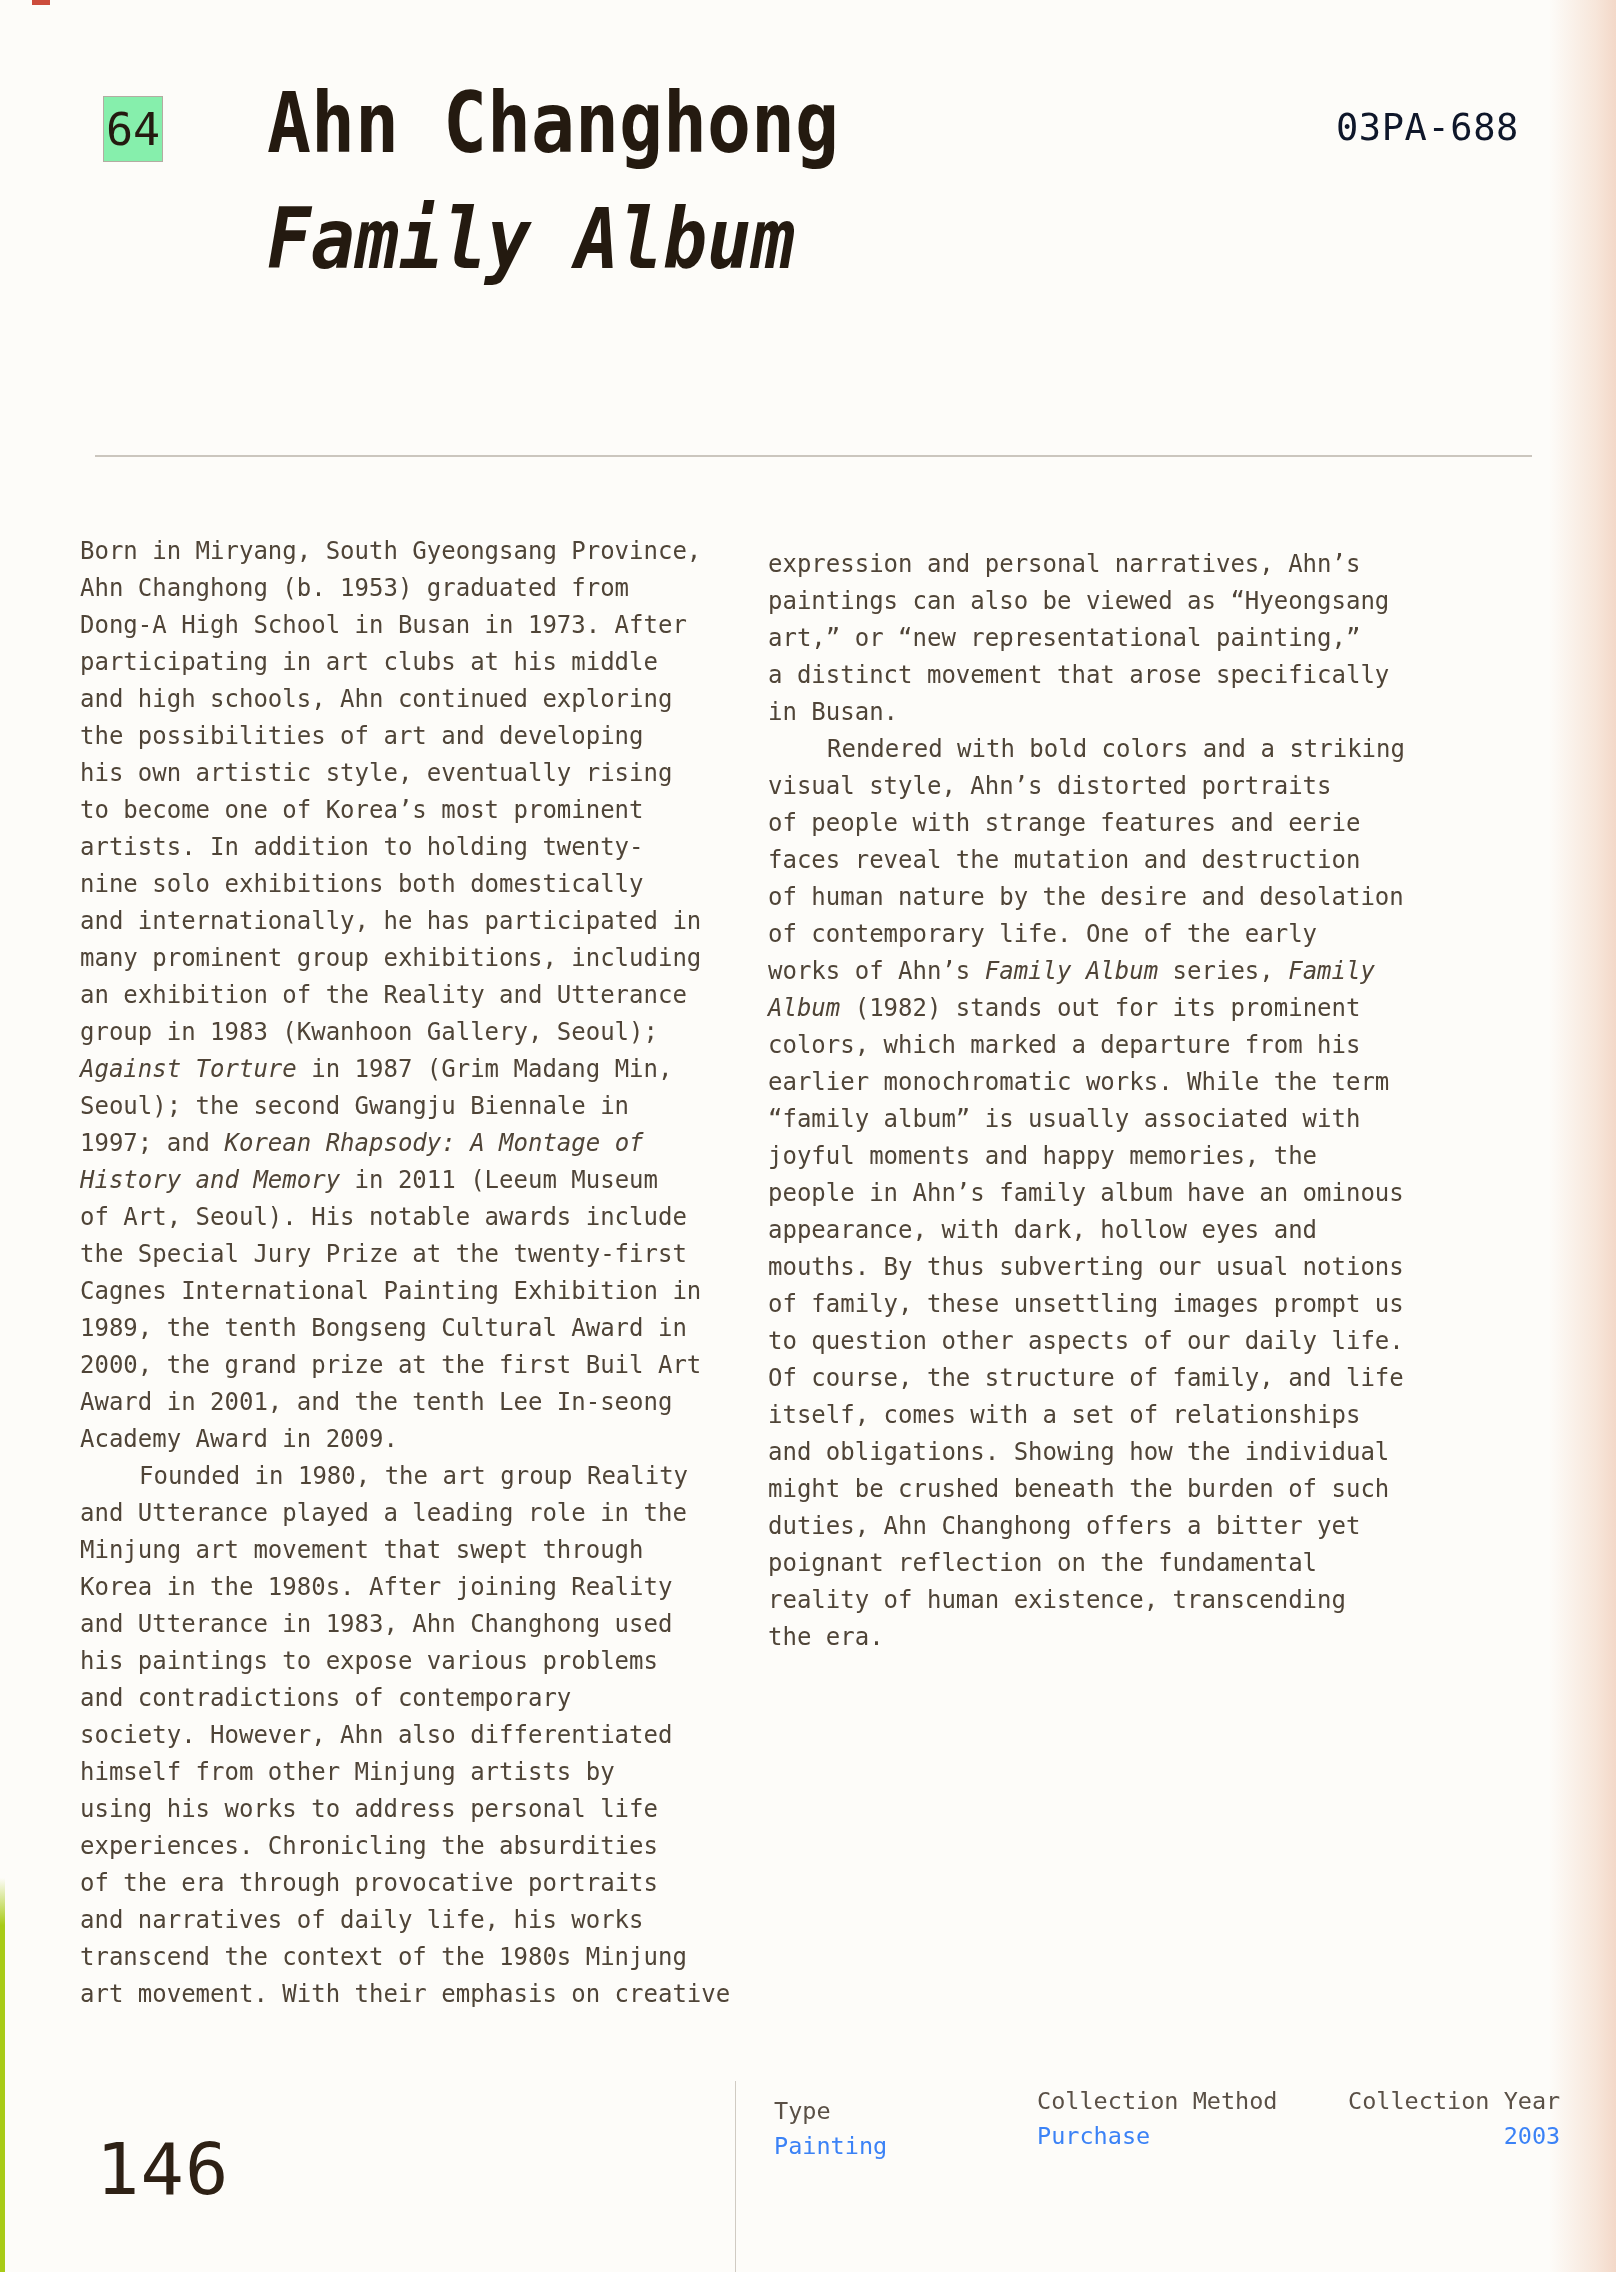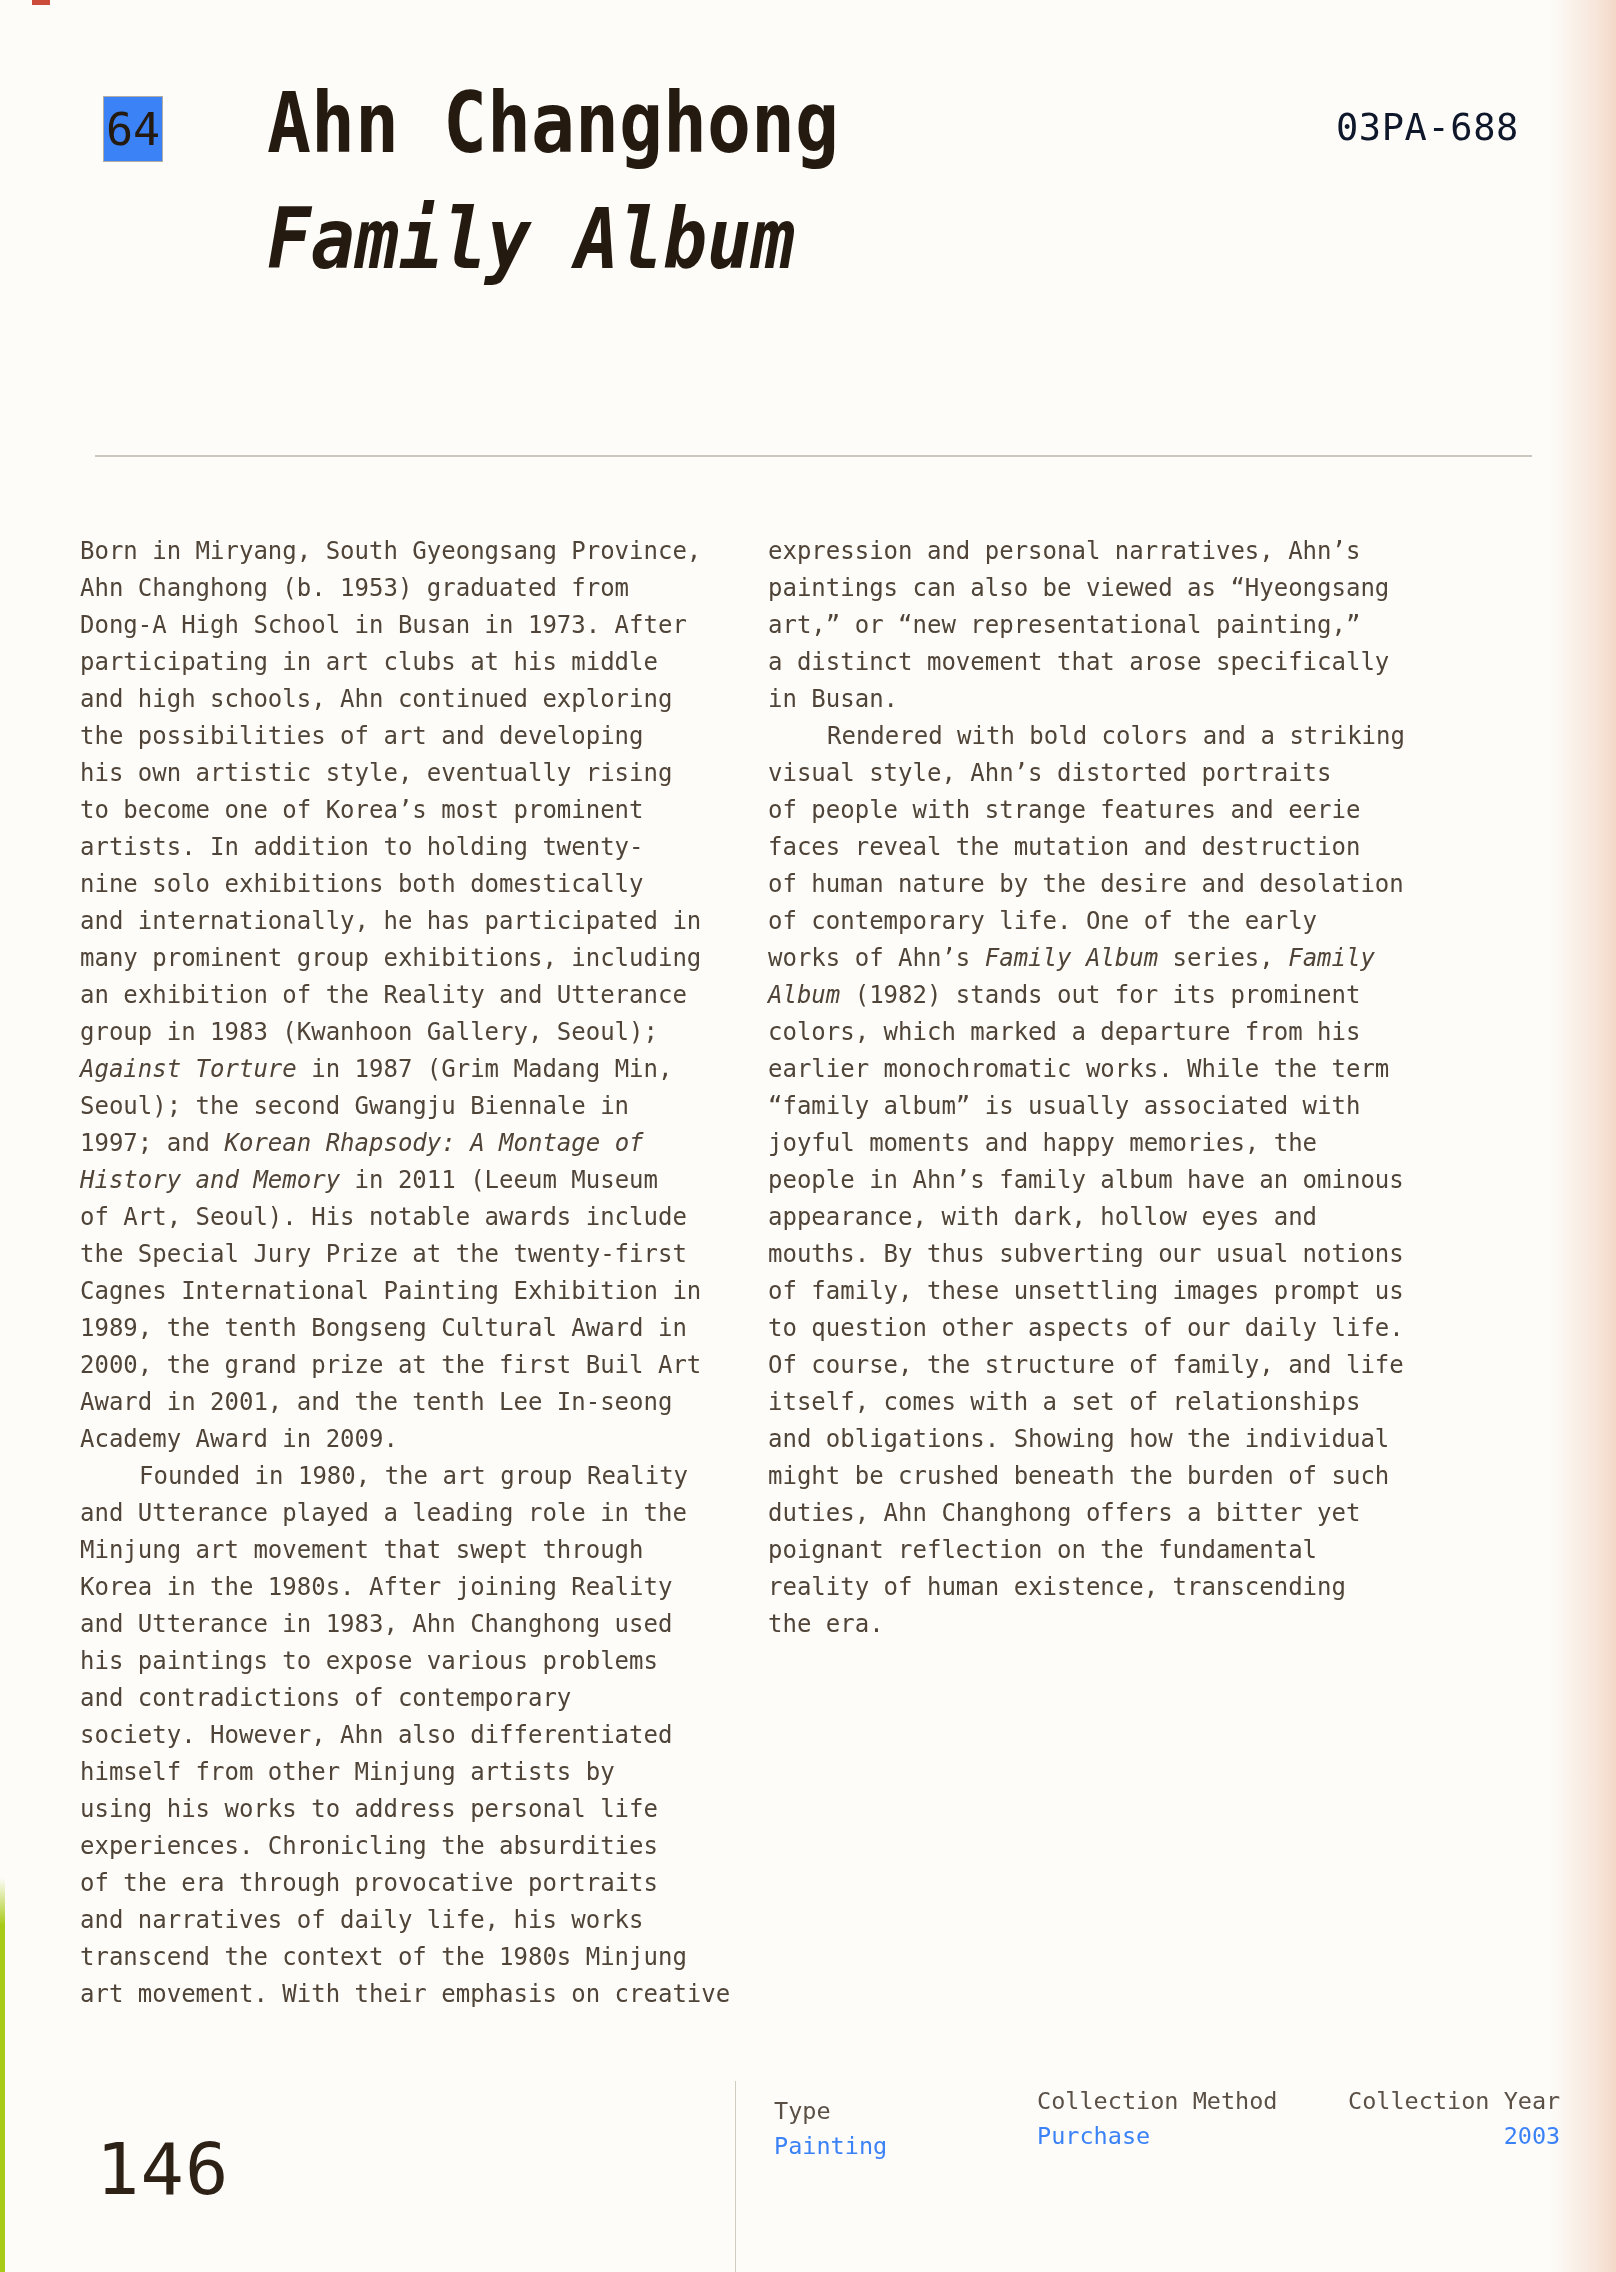--- a/index.html
+++ b/index.html
@@ -16,21 +16,21 @@
   .strip-green{
     position:absolute;left:0;top:1878px;width:5px;height:395px;
     background:linear-gradient(to bottom, rgba(168,203,23,0) 0%, #a8cb17 12%, #a8cb17 100%);
   }
   .mark-red{
     position:absolute;left:32px;top:0;width:18px;height:4.5px;background:#cc4c3c;
   }
   
   .num-box{
     position:absolute;left:103px;top:96px;width:60px;height:66px;
-    border:1.1px solid #b3aca2;box-sizing:border-box;background:#3b82f6;
+    border:1.1px solid #b3aca2;box-sizing:border-box;background:#86efac;
     display:flex;align-items:center;justify-content:center;
     font-size:45px;color:#241a10;
   }
   .title{
     position:absolute;left:267px;top:73px;
     font-size:84px;font-weight:bold;line-height:1.2;color:#241a10;
     transform:scaleX(0.87);transform-origin:left top;white-space:nowrap;
   }
   .subtitle{
     position:absolute;left:267px;top:189px;
@@ -43,21 +43,21 @@
   }
   .divider{
     position:absolute;left:95px;top:455px;width:1437px;height:1.7px;background:#cbc6be;
   }
   
   .col{
     position:absolute;top:533px;
     font-size:24px;line-height:37px;color:#4f4437;
   }
   #col-left{left:80px;width:659px;}
-  #col-right{left:768px;width:659px;}
+  #col-right{left:768px;width:659px;margin-top:13px;}
   .line{white-space:nowrap;height:37px;}
   .line.indent{padding-left:59px;}
   .it{font-style:italic;}
   
   .page-number{
     position:absolute;left:96px;top:2133px;
     font-size:72px;line-height:1;color:#2e2115;letter-spacing:1.1px;
   }
   .meta-divider{
     position:absolute;left:735px;top:2081px;width:1.1px;height:191px;background:#d0cbc3;

